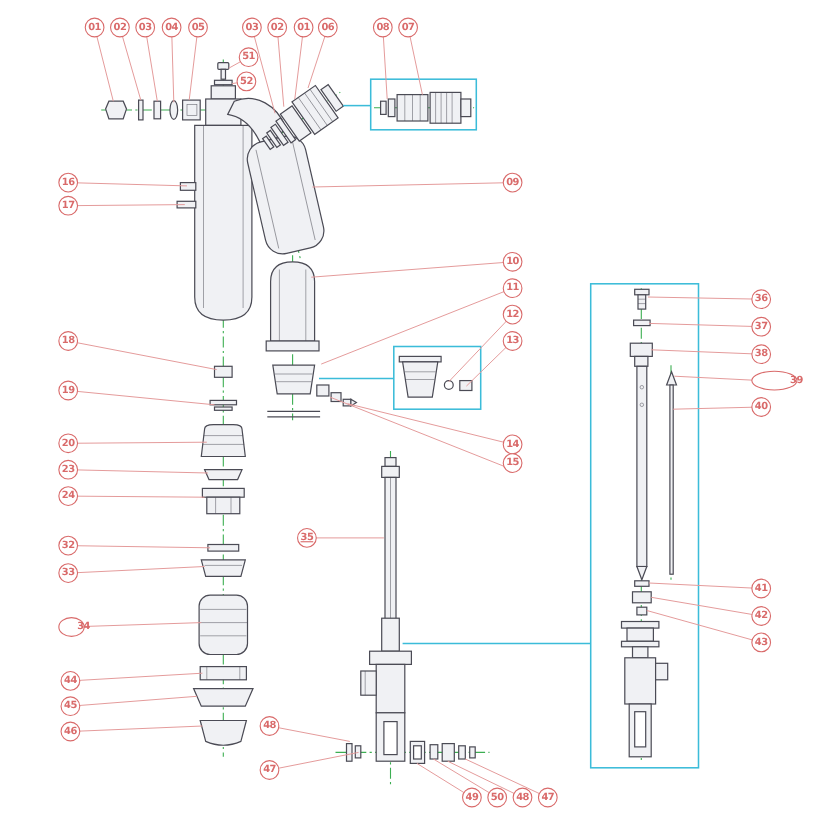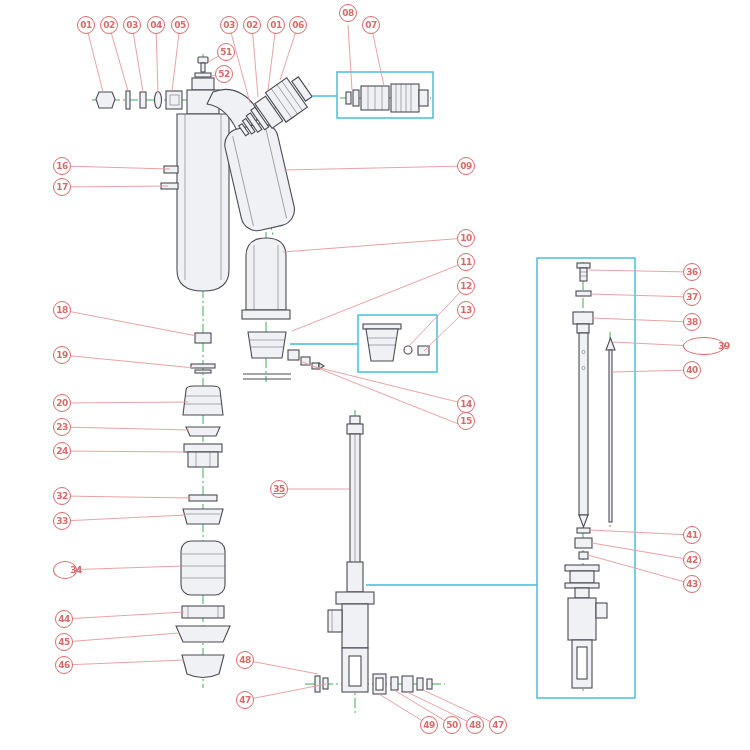--- a/index.html
+++ b/index.html
@@ -274,21 +274,21 @@
     <div class="callout" style="left: 100px; top: 16px;">02</div>
     <div class="callout" style="left: 123px; top: 16px;">03</div>
     <div class="callout" style="left: 147px; top: 16px;">04</div>
     <div class="callout" style="left: 171px; top: 16px;">05</div>
     <div class="callout" style="left: 217px; top: 43px;">51</div>
     <div class="callout" style="left: 215px; top: 65px;">52</div>
     <div class="callout" style="left: 220px; top: 16px;">03</div>
     <div class="callout" style="left: 243px; top: 16px;">02</div>
     <div class="callout" style="left: 267px; top: 16px;">01</div>
     <div class="callout" style="left: 289px; top: 16px;">06</div>
-    <div class="callout" style="left: 339px; top: 4px;">08</div>
+    <div class="callout" style="left: 339px; top: 16px;">08</div>
     <div class="callout" style="left: 362px; top: 16px;">07</div>
     <div class="callout" style="left: 53px; top: 157px;">16</div>
     <div class="callout" style="left: 53px; top: 178px;">17</div>
     <div class="callout" style="left: 53px; top: 301px;">18</div>
     <div class="callout" style="left: 53px; top: 346px;">19</div>
     <div class="callout" style="left: 53px; top: 394px;">20</div>
     <div class="callout" style="left: 53px; top: 418px;">23</div>
     <div class="callout" style="left: 53px; top: 442px;">24</div>
     <div class="callout" style="left: 53px; top: 487px;">32</div>
     <div class="callout" style="left: 53px; top: 512px;">33</div>

